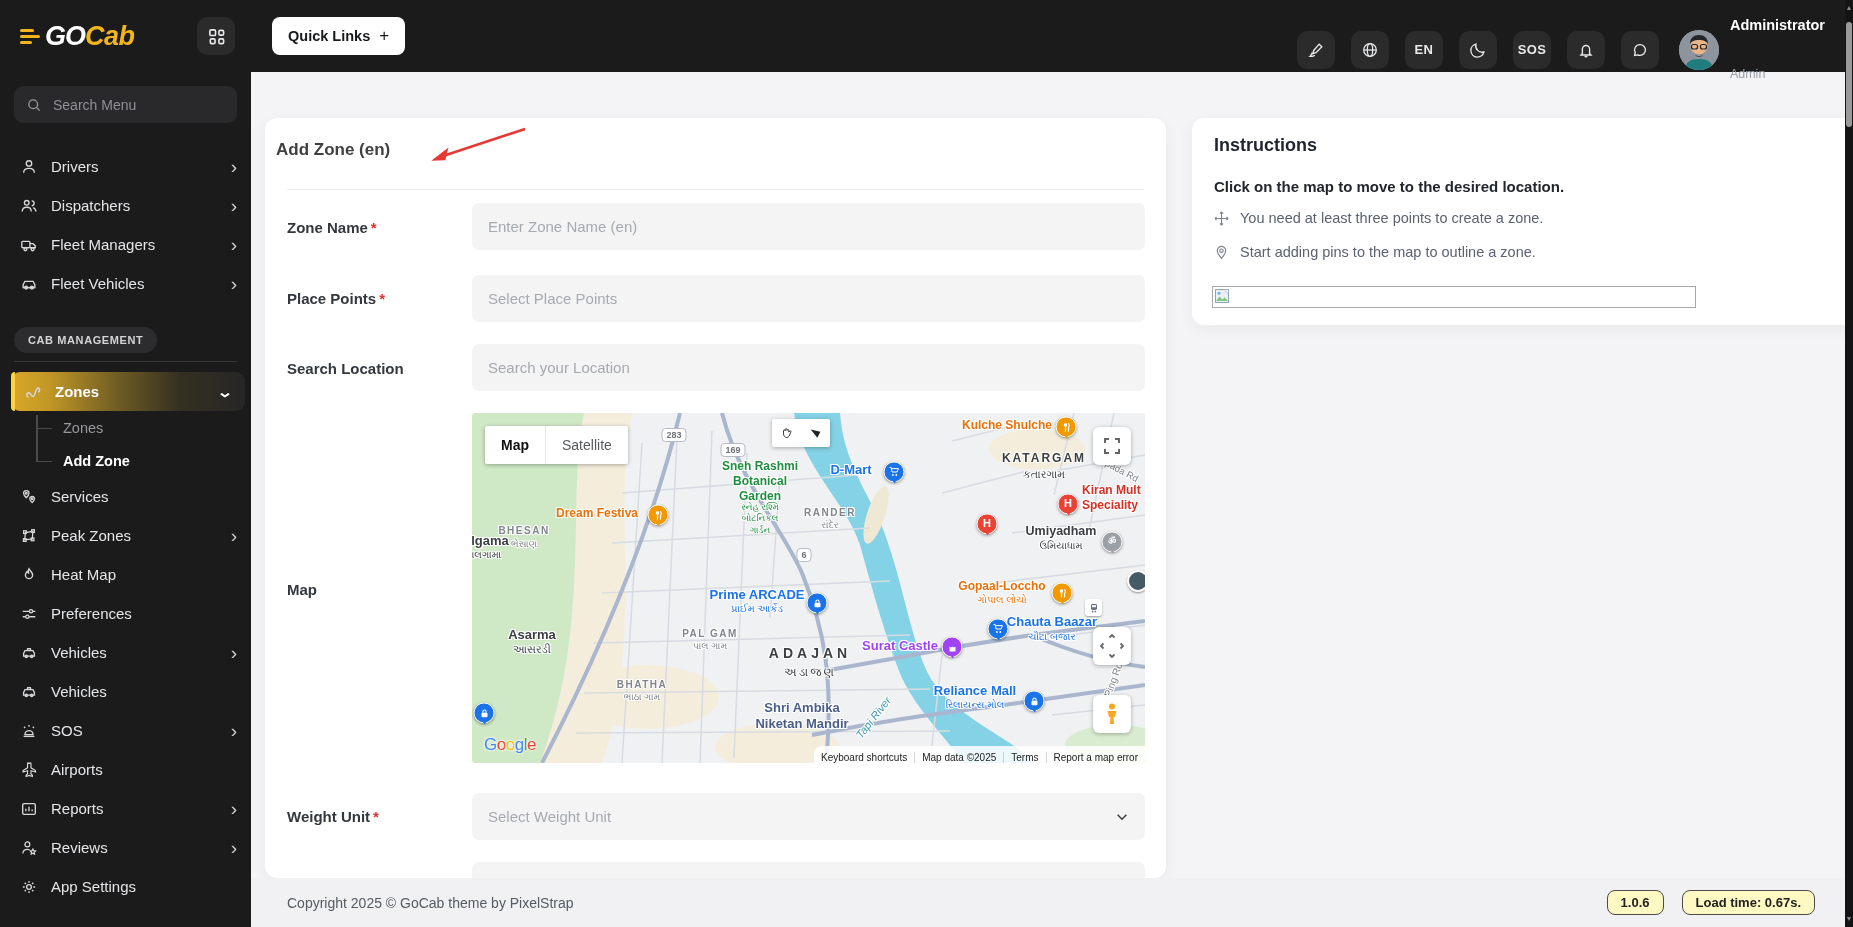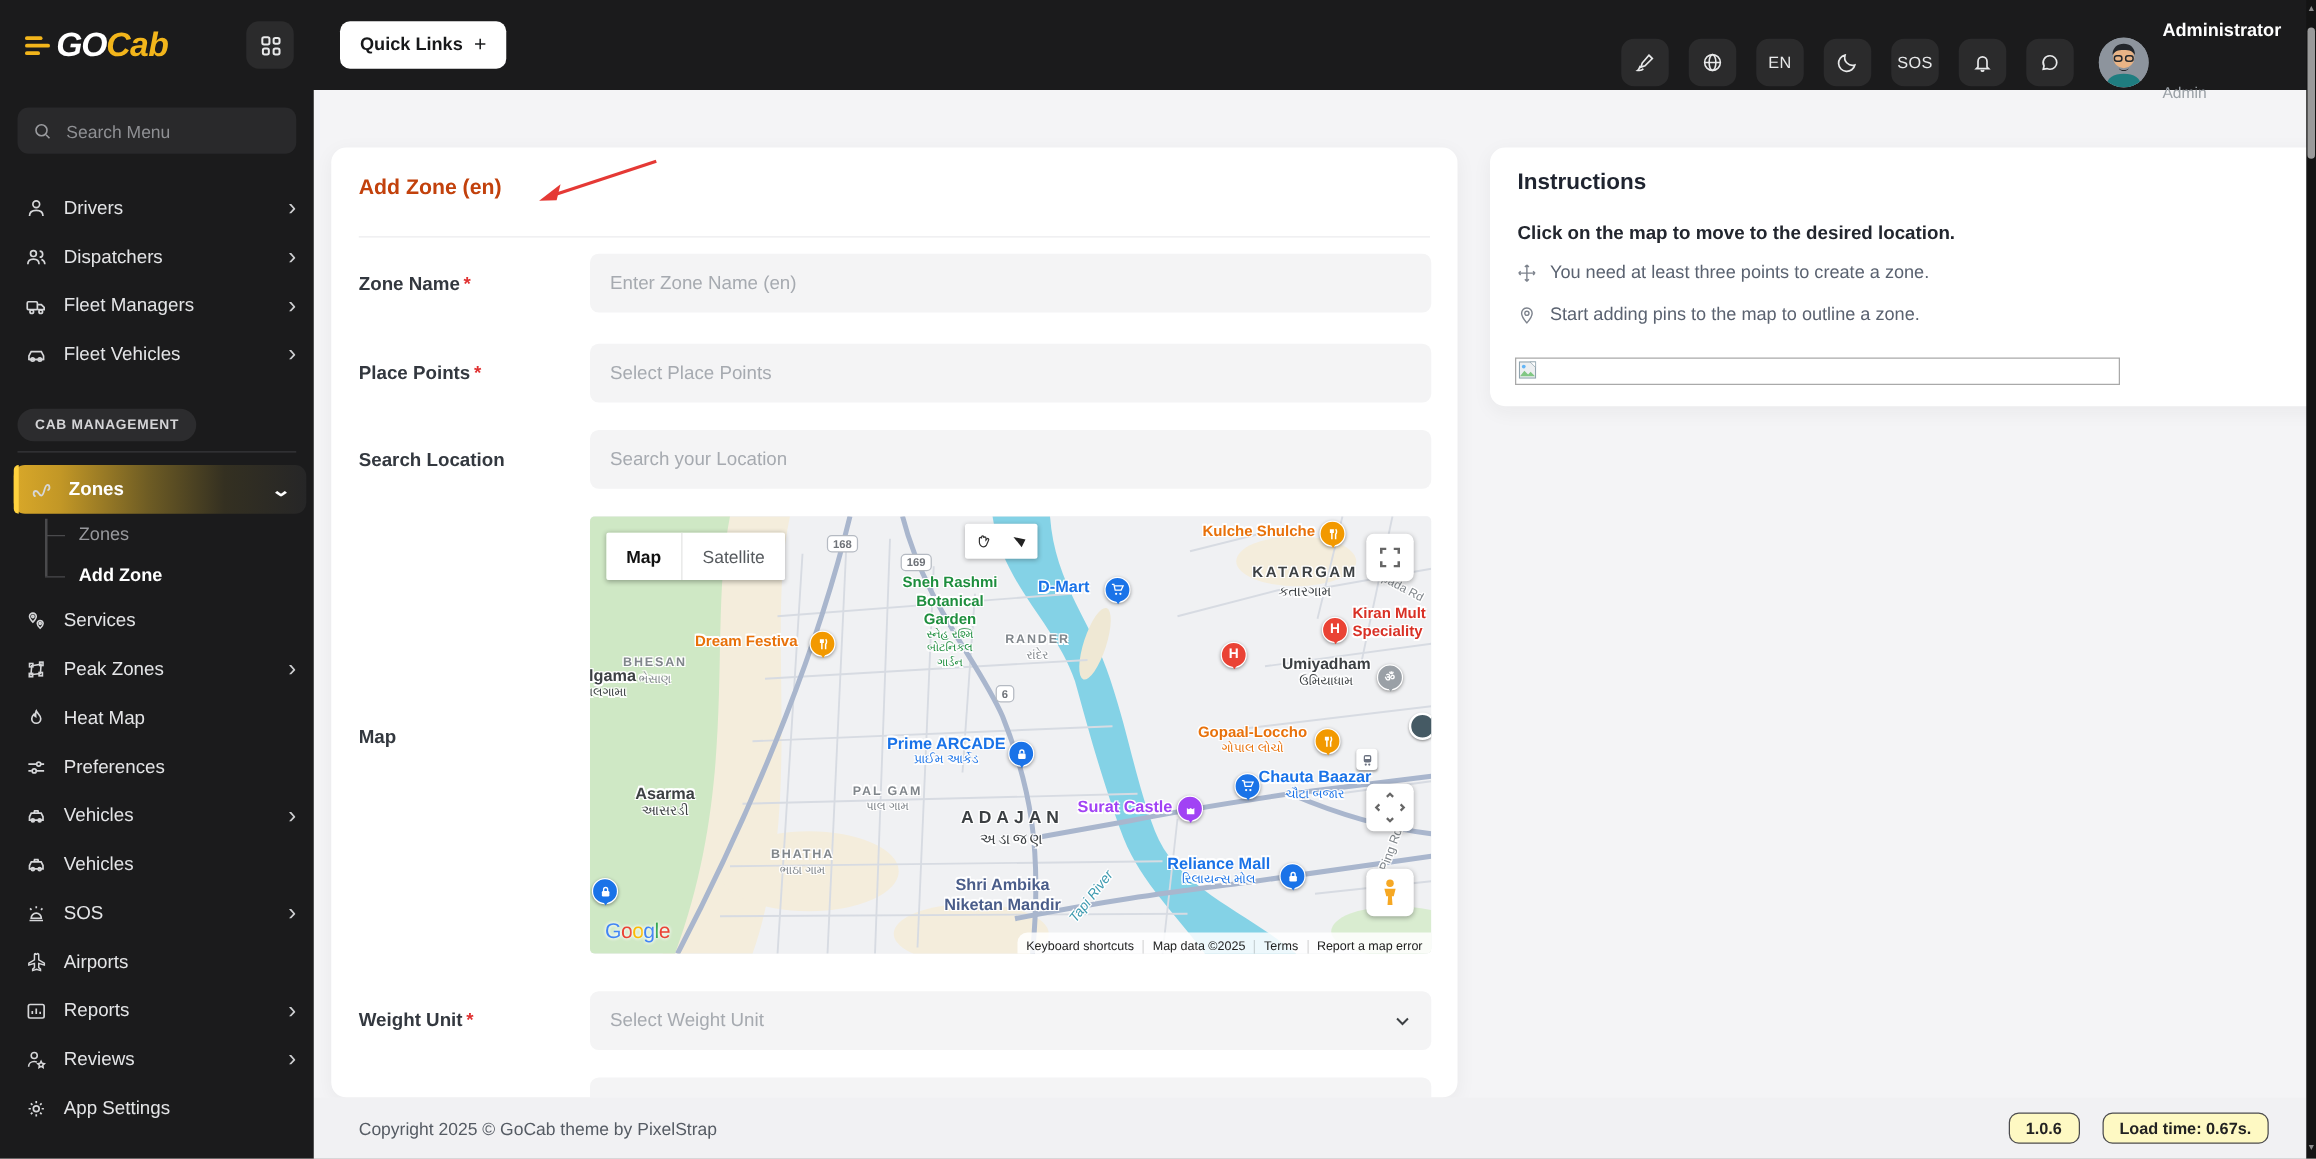--- a/index.html
+++ b/index.html
@@ -14,21 +14,21 @@
   .logo .speed i:nth-child(1){width:14px;}
   .logo .speed i:nth-child(2){width:20px;}
   .logo .speed i:nth-child(3){width:12px;}
   .logo .go{font-size:27px;font-weight:900;color:#fff;letter-spacing:-1px;font-style:italic;}
   .logo .cab{font-size:27px;font-weight:900;color:#f2b51b;letter-spacing:-0.5px;font-style:italic;}
   .icon-btn{width:38px;height:38px;border-radius:10px;background:#2b2b2c;display:flex;align-items:center;justify-content:center;color:#e8e9ea;flex:0 0 auto;}
   .grid-btn{position:absolute;left:197px;top:17px;}
   .quick-links{position:absolute;left:272px;top:17px;height:38px;background:#ffffff;border-radius:8px;display:flex;align-items:center;gap:9px;padding:12px 16px;color:#18191b;font-size:14.5px;font-weight:700;}
   .quick-links .plus{font-size:17px;font-weight:500;}
   .hright{position:absolute;right:28px;top:17px;display:flex;align-items:center;gap:16px;}
-  .txt-btn{min-width:38px;padding:16px 9px;font-size:13px;font-weight:400;letter-spacing:.3px;}
+  .txt-btn{min-width:38px;padding:16px 9px;font-size:13px;font-weight:700;letter-spacing:.3px;}
   .userbox{display:flex;align-items:center;gap:11px;margin-left:4px;}
   .avatar{width:40px;height:40px;border-radius:50%;background:#8d949d;overflow:hidden;flex:0 0 auto;}
   .uname{color:#fff;font-size:14.5px;font-weight:700;line-height:1.2;}
   .urole{color:#9aa0a6;font-size:12.5px;line-height:1.3;margin-top:32px;}
 
   
   .sidebar{position:absolute;left:0;top:72px;width:251px;height:855px;background:#1b1b1c;overflow:hidden;z-index:20;}
   .search-box{margin:14px 14px 0 14px;height:37px;background:#29292b;border-radius:9px;display:flex;align-items:center;gap:9px;padding:0 12px;}
   .search-box input{background:transparent;border:none;outline:none;color:#cfcfd1;font-size:14px;width:150px;}
   .search-box input::placeholder{color:#8f9094;}
@@ -46,21 +46,21 @@
   .submenu::before{content:"";position:absolute;left:36px;top:4px;bottom:16px;width:1.5px;background:#4a4a4c;}
   .sub-item{position:relative;height:33px;display:flex;align-items:center;font-size:14.5px;color:#97989c;cursor:pointer;}
   .sub-item::before{content:"";position:absolute;left:-27px;top:50%;width:16px;height:1.5px;background:#4a4a4c;}
   .sub-item.active-sub{color:#ffffff;font-weight:700;}
 
   
   .main{position:absolute;left:251px;top:72px;width:1594px;height:855px;background:#f4f4f6;}
   .card{position:absolute;background:#fff;border-radius:12px;box-shadow:0 4px 16px rgba(30,32,37,.05);}
   .card1{left:14px;top:46px;width:901px;height:760px;overflow:hidden;}
   .card2{left:941px;top:46px;width:676px;height:207px;overflow:hidden;}
-  .page-title{position:absolute;left:22px;top:22px;font-size:17px;font-weight:800;color:#c2410c;}
+  .page-title{position:absolute;left:11px;top:22px;font-size:17px;font-weight:800;color:#404040;}
   .title-divider{position:absolute;left:22px;top:63px;width:857px;border:none;border-top:1px solid #ececee;}
   .ann-arrow{position:absolute;left:152px;top:2px;pointer-events:none;}
   .flabel{position:absolute;left:22px;width:180px;font-size:15px;font-weight:700;color:#33383f;}
   .flabel .req{color:#e03131;margin-left:3px;}
   .finput{position:absolute;left:207px;width:673px;height:47px;background:#f4f4f5;border:none;border-radius:7px;padding:0 16px;font-size:15px;color:#30343a;outline:none;}
   .finput::placeholder{color:#a6aab0;}
   .fselect{position:absolute;left:207px;width:673px;height:47px;background:#f4f4f5;border-radius:7px;display:flex;align-items:center;padding:0 16px;font-size:15px;color:#a6aab0;cursor:pointer;}
   .fselect .sel-chev{margin-left:auto;display:flex;color:#3c4043;}
 
   
@@ -586,21 +586,21 @@
         <div class="pin p-blue" style="left:12px;top:302px">
             <svg class="pg" width="10" height="10" viewBox="0 0 10 10" fill="#fff">
               <rect x="2" y="4.4" width="6" height="4.4" rx="1"></rect>
               <path d="M3.4 4.4V3.2a1.6 1.6 0 013.2 0v1.2" stroke="#fff" stroke-width="1.1" fill="none"></path>
             </svg>
           </div>
 
         <div class="mlabel rot" style="left:402px;top:305px;transform:translate(-50%,-50%) rotate(-52deg);color:#3e9bb0;font-style:italic;font-size:11px;font-weight:400">Tapi River</div>
         <div class="mlabel c-gray rot" style="left:642px;top:267px;transform:translate(-50%,-50%) rotate(-70deg);font-size:10px;font-weight:400">Ping Rd</div>
 
-        <div class="shield" style="left:202px;top:22px">168</div>
+        <div class="shield" style="left:202px;top:22px">283</div>
         <div class="shield" style="left:261px;top:37px">169</div>
         <div class="shield" style="left:332px;top:142px">6</div>
 
         <div class="dark-poi"></div>
 
         <div class="mt-buttons">
           <div class="mt-btn sel">Map</div>
           <div class="mt-btn">Satellite</div>
         </div>
         <div class="draw-box">

